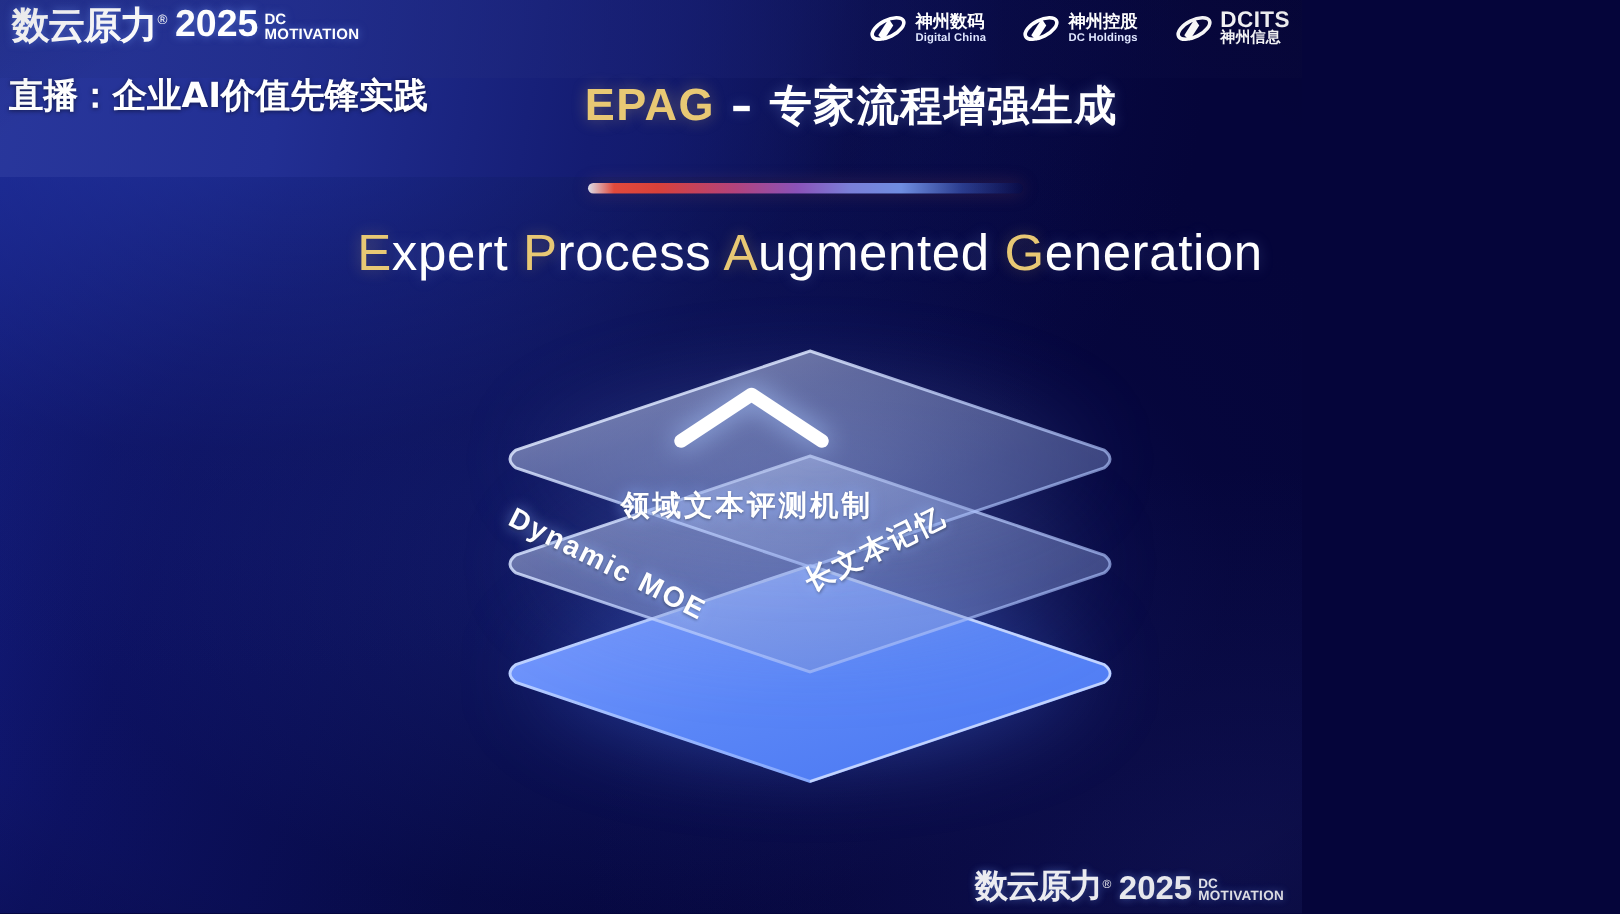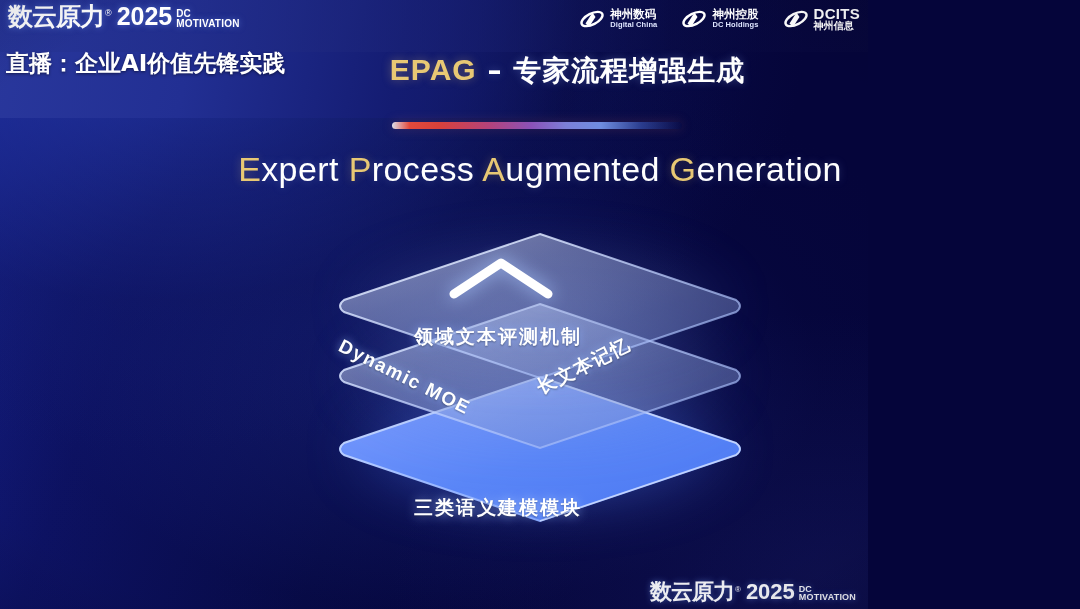--- a/index.html
+++ b/index.html
@@ -332,21 +332,20 @@
     <svg id="chev" viewBox="0 0 106 44">
       <path d="M6 38 L53 7 L100 38" fill="none" stroke="#ffffff" stroke-width="9" stroke-linecap="round" stroke-linejoin="round"></path>
     </svg>
 
     <div class="label" id="label-top">领域文本评测机制</div>
 
     <div class="label" id="label-mid-left">Dynamic MOE</div>
 
     <div class="label" id="label-mid-right">长文本记忆</div>
 
-    <div class="label" id="label-bottom">三类语义建模模块</div>
   </div>
 
   <div class="logo-mark" id="footer-logo">
     <span class="logo-cn">数云原力</span>
     <span class="logo-reg">®</span>
     <span class="logo-year">2025</span>
     <span class="logo-dc">
       <span class="l1">DC</span>
       <span class="l2">MOTIVATION</span>
     </span>

